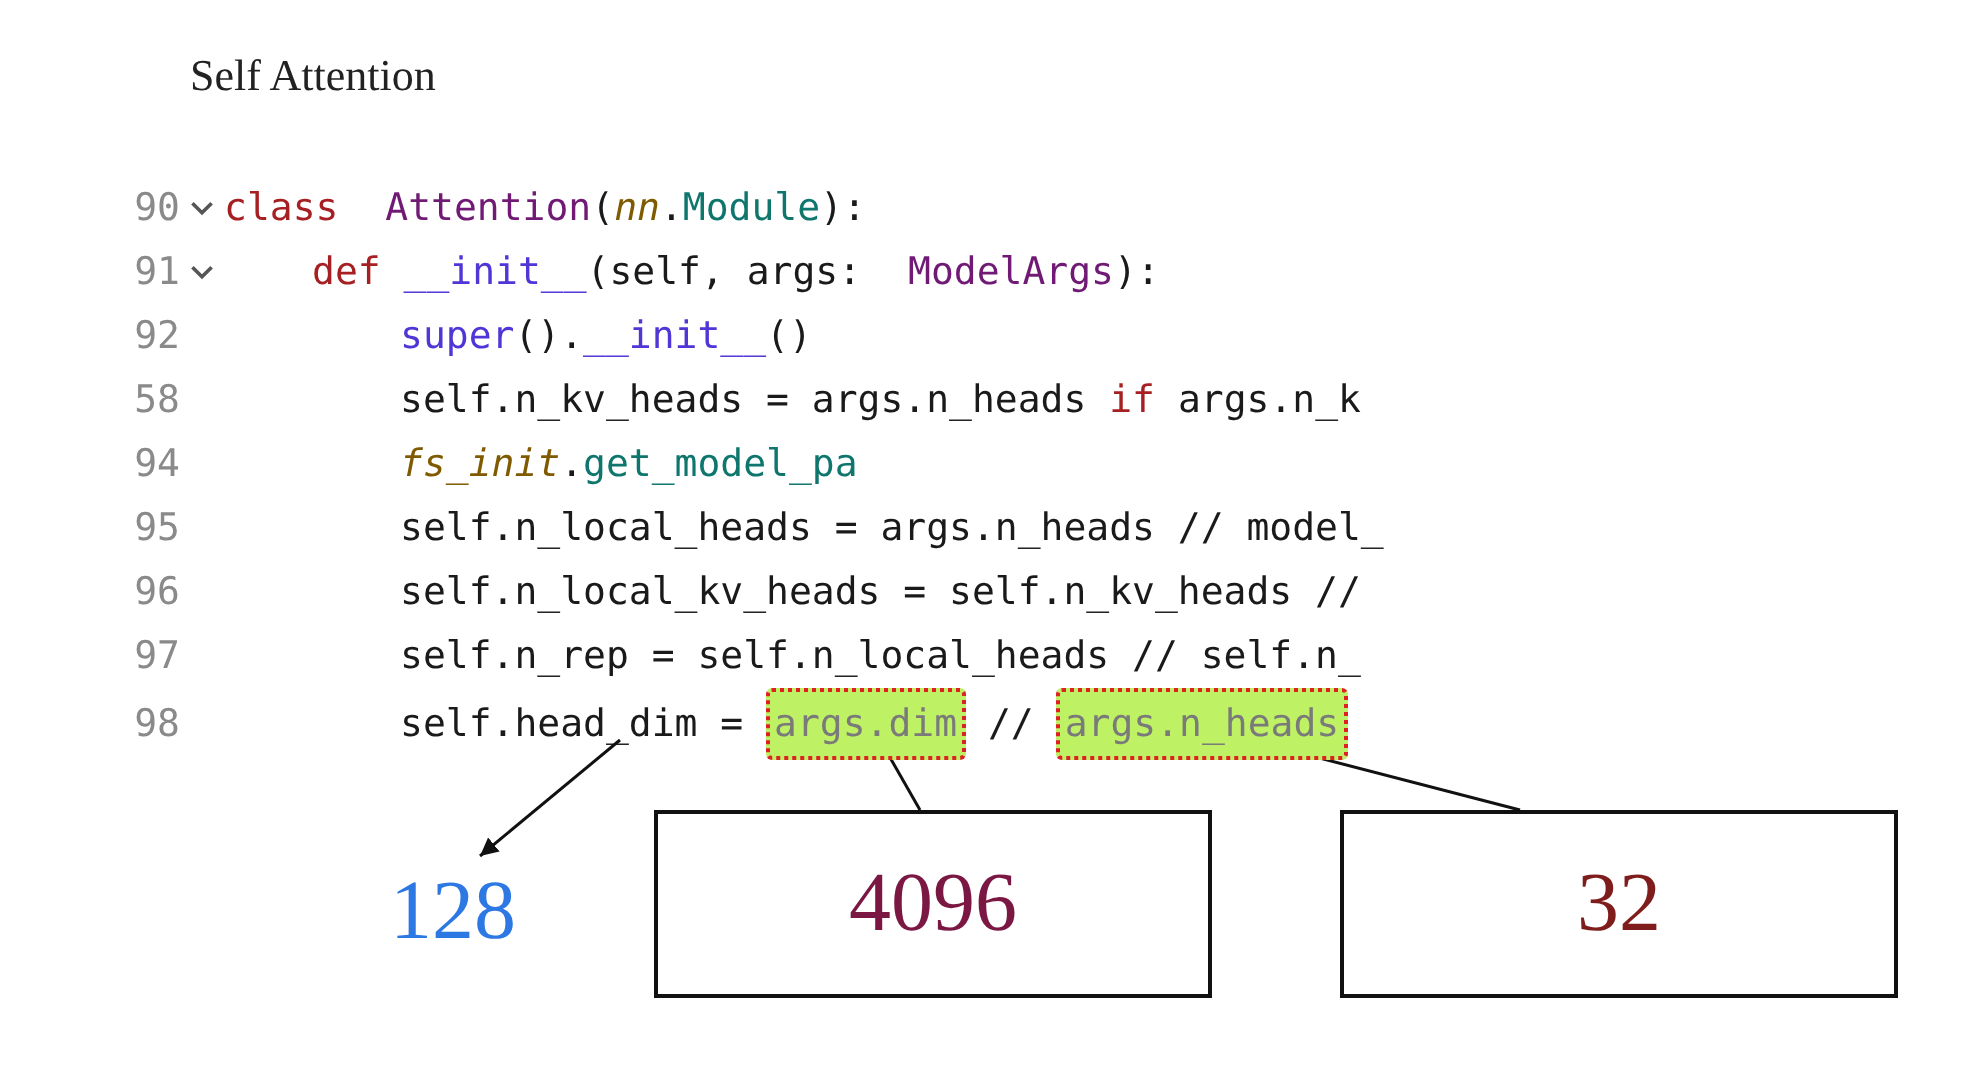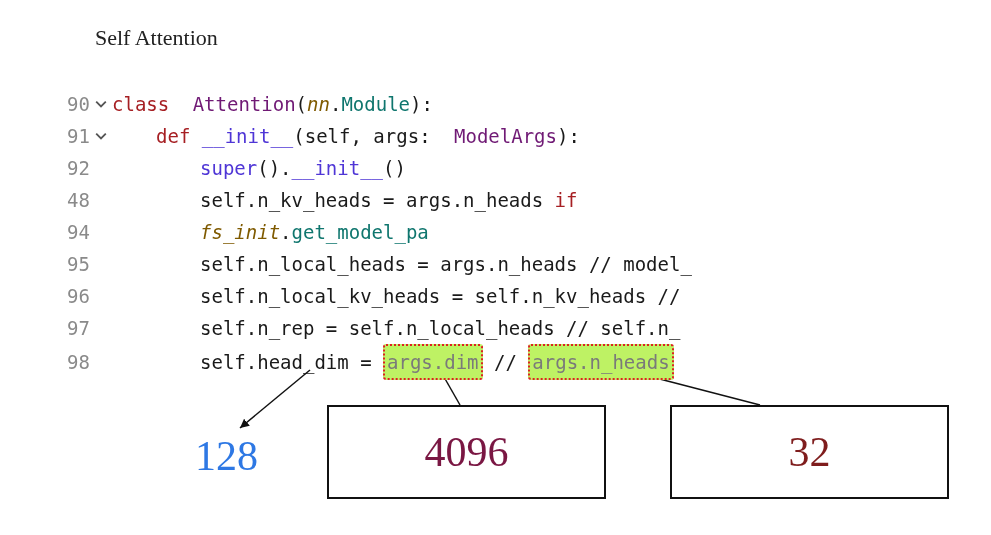--- a/index.html
+++ b/index.html
@@ -148,25 +148,26 @@
     <span class="gutter">92</span>
     <span class="fold"></span>
     <span class="indent i2"></span>
     <span class="fn">super</span>
     <span class="attr">().</span>
     <span class="fn">__init__</span>
     <span class="attr">()</span>
   </div>
 
   <div class="line">
-    <span class="gutter">48</span>
+    <span class="gutter">58</span>
     <span class="fold"></span>
     <span class="indent i2"></span>
     <span class="attr">self.n_kv_heads = args.n_heads </span>
     <span class="kw">if</span>
+    <span class="attr"> args.n_k</span>
   </div>
 
   <div class="line">
     <span class="gutter">94</span>
     <span class="fold"></span>
     <span class="indent i2"></span>
     <span class="mod">fs_init</span>
     <span class="attr">.</span>
     <span class="sub">get_model_pa</span>
   </div>

